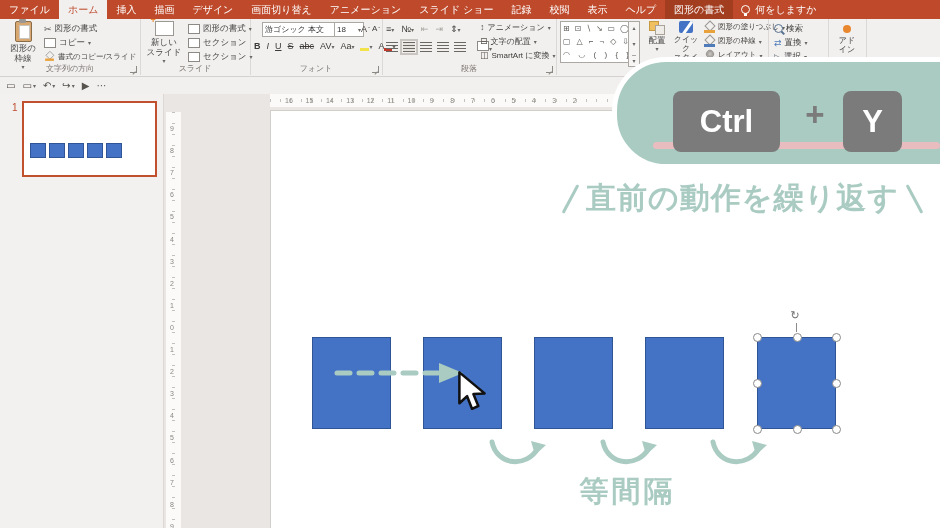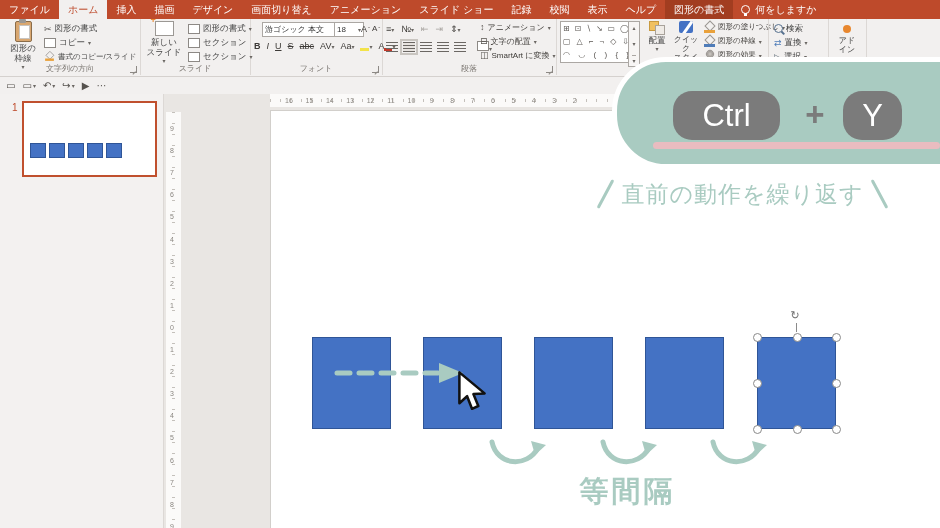--- a/index.html
+++ b/index.html
@@ -77,26 +77,26 @@
   
   .sq{position:absolute;background:var(--blue);border:1.5px solid var(--blue_border);z-index:8}
   .handle{position:absolute;width:7px;height:7px;border-radius:50%;background:#fff;border:1px solid #8A8A8A;z-index:11}
   .rothandle{position:absolute;width:13px;height:13px;border-radius:50%;color:#6F6F6F;font-size:11px;line-height:13px;text-align:center;z-index:11}
   .rotstem{position:absolute;width:1px;height:9px;background:#8A8A8A;z-index:11}
   .annot-svg{position:absolute;z-index:14}
   .cursor-svg{position:absolute;z-index:20}
   
   .keybanner{position:absolute;left:612px;top:57px;width:340px;height:102px;background:var(--teal);border:5px solid #fff;border-radius:54px 0 0 54px;z-index:40}
   .pinkbar{position:absolute;left:653px;top:142px;width:287px;height:7px;background:var(--pink);border-radius:4px;z-index:41}
-  .key{position:absolute;top:91px;height:49px;background:var(--key_gray);border-radius:19px;color:#fff;font-weight:normal;font-size:31px;display:flex;align-items:center;justify-content:center;z-index:42}
+  .key{position:absolute;top:91px;height:61px;background:var(--key_gray);border-radius:8px;color:#fff;font-weight:bold;font-size:31px;display:flex;align-items:center;justify-content:center;z-index:42}
   .key.k1{left:673px;width:107px}
   .key.k2{left:843px;width:59px}
   .plus{position:absolute;left:794px;top:96px;width:42px;text-align:center;font-size:33px;font-weight:bold;color:var(--key_gray);z-index:42}
   .caption{position:absolute;left:545px;top:178px;width:395px;display:flex;align-items:center;justify-content:center;gap:14px;z-index:40}
-  .caption .cap-text{font-size:23px;font-weight:normal;color:var(--teal);letter-spacing:1px;white-space:nowrap}
+  .caption .cap-text{font-size:30px;font-weight:bold;color:var(--teal);letter-spacing:1px;white-space:nowrap}
   .slashline{width:3px;height:32px;background:var(--teal);border-radius:2px;flex:none}
   .slashline.l{transform:rotate(28deg)}
   .slashline.r{transform:rotate(-28deg)}
   .spacing-label{position:absolute;left:545px;top:472px;width:165px;text-align:center;font-size:29px;font-weight:bold;color:var(--teal);letter-spacing:3px;z-index:15}
 </style>
 </head>
 <body>
 
 <div class="tabbar">
   <div style="display:flex">
@@ -289,21 +289,21 @@
         <span>図形の塗りつぶし</span>
         <span class="caret">▾</span>
       </div>
       <div class="srow" style="font-size:7.5px">
         <span class="mini outline"></span>
         <span>図形の枠線</span>
         <span class="caret">▾</span>
       </div>
       <div class="srow" style="font-size:7.5px">
         <span class="mini effects"></span>
-        <span>図形の効果</span>
+        <span>レイアウト</span>
         <span class="caret">▾</span>
       </div>
     </div>
   </div>
 
   <div class="rgroup" style="left:828px;width:38px">
     <div class="bigbtn" style="left:0;width:38px;font-size:8px">
       <span class="addin-dot"></span>
       <span>アド</span>
       <span>イン</span>

